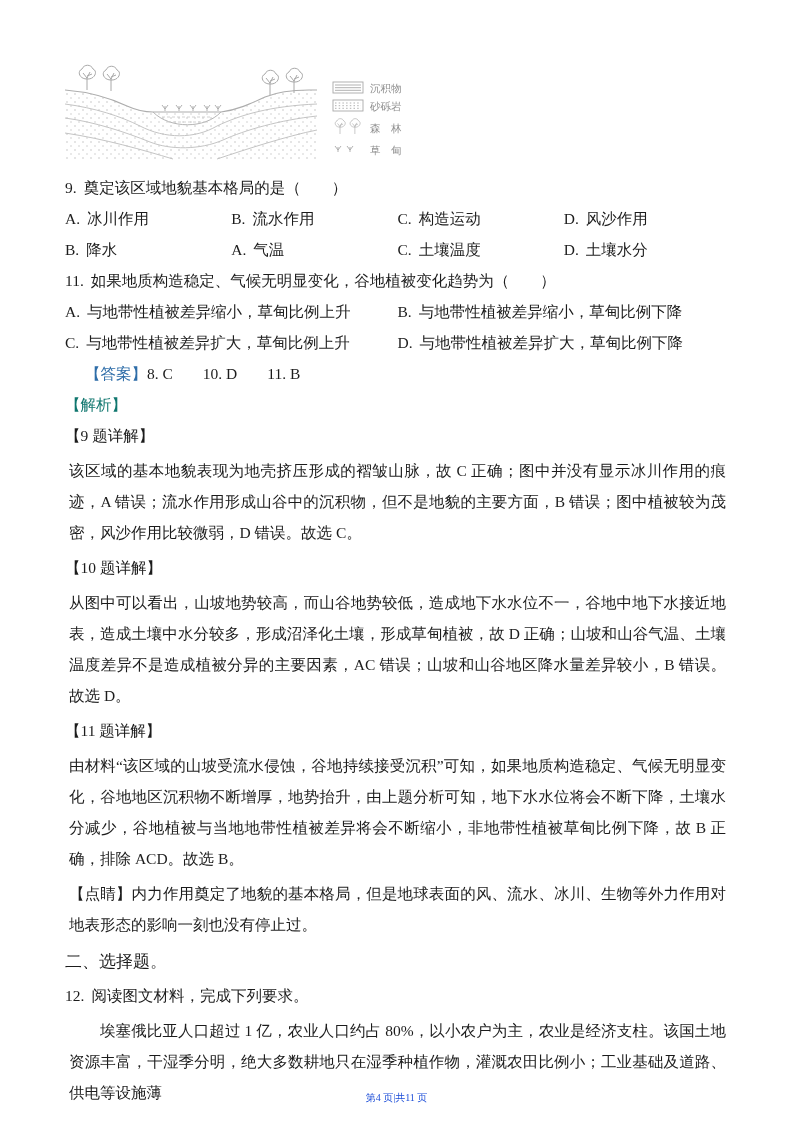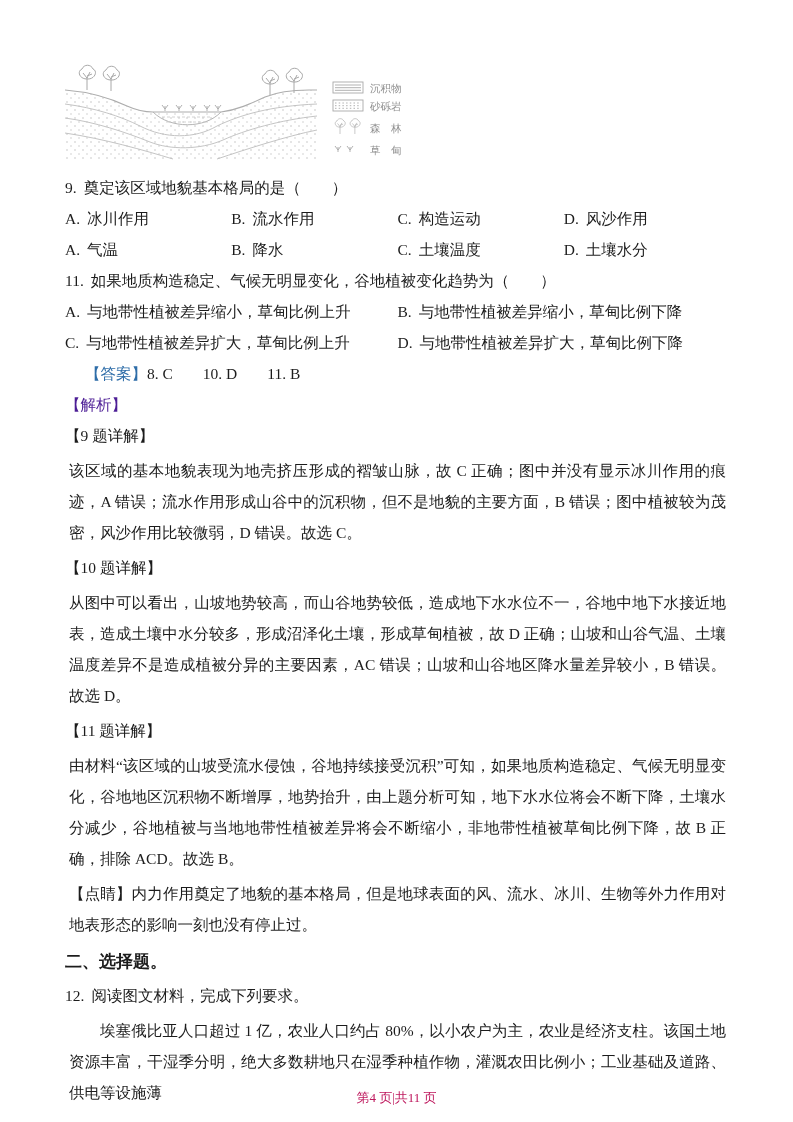--- a/index.html
+++ b/index.html
@@ -18,25 +18,25 @@
   .figure-wrap{margin:0 0 8px 0;height:104px;}
   .tline{line-height:31px;white-space:nowrap;}
   .stem .qnum{margin-right:7px;}
   .opt-grid-4{display:grid;grid-template-columns:25% 25% 25% 25%;line-height:31px;}
   .opt-grid-2{display:grid;grid-template-columns:50% 50%;line-height:31px;}
   .opt .olabel{margin-right:7px;}
   .accent{color:#2e6da8;}
   .ans-item{margin-right:30px;}
   .bold{font-weight:normal;}
   .para{line-height:31px;text-align:justify;margin:4px;}
-  .sec-heading{font-size:17px;font-weight:bold;line-height:36px;margin-top:2px;}
+  .sec-heading{font-size:17px;font-weight:normal;line-height:36px;margin-top:2px;}
   .material{text-indent:2em;}
   .footer{
     position:absolute;left:0;bottom:16px;width:100%;
-    text-align:center;font-size:13px;color:#be185d;line-height:16px;
+    text-align:center;font-size:10px;color:#1d4ed8;line-height:16px;
   }
   svg text{font-family:"Liberation Sans","DejaVu Sans",sans-serif;}
 </style>
 </head>
 <body>
 
 <div class="page">
 
   <div class="figure-wrap">
     <svg width="360" height="104" viewBox="0 0 360 104">
@@ -112,42 +112,42 @@
     <span class="qnum">9.</span><span>奠定该区域地貌基本格局的是（　　）</span>
   </div>
   <div class="opt-grid-4">
     <span class="opt"><span class="olabel">A.</span><span>冰川作用</span></span>
     <span class="opt"><span class="olabel">B.</span><span>流水作用</span></span>
     <span class="opt"><span class="olabel">C.</span><span>构造运动</span></span>
     <span class="opt"><span class="olabel">D.</span><span>风沙作用</span></span>
   </div>
 
   <div class="opt-grid-4">
+    <span class="opt"><span class="olabel">B.</span><span>降水</span></span>
     <span class="opt"><span class="olabel">A.</span><span>气温</span></span>
-    <span class="opt"><span class="olabel">B.</span><span>降水</span></span>
     <span class="opt"><span class="olabel">C.</span><span>土壤温度</span></span>
     <span class="opt"><span class="olabel">D.</span><span>土壤水分</span></span>
   </div>
 
   <div class="tline stem">
     <span class="qnum">11.</span><span>如果地质构造稳定、气候无明显变化，谷地植被变化趋势为（　　）</span>
   </div>
   <div class="opt-grid-2">
     <span class="opt"><span class="olabel">A.</span><span>与地带性植被差异缩小，草甸比例上升</span></span>
     <span class="opt"><span class="olabel">B.</span><span>与地带性植被差异缩小，草甸比例下降</span></span>
     <span class="opt"><span class="olabel">C.</span><span>与地带性植被差异扩大，草甸比例上升</span></span>
     <span class="opt"><span class="olabel">D.</span><span>与地带性植被差异扩大，草甸比例下降</span></span>
   </div>
 
   <div class="tline">
     <span class="accent" style="color: rgb(46, 109, 168); margin-left: 20px;">【答案】</span><span class="ans-item">8. C</span><span class="ans-item">10. D</span><span class="ans-item">11. B</span>
   </div>
 
   <div class="tline">
-    <span class="accent" style="color: #4c1d95;">【解析】</span>
+    <span class="accent" style="color: #0f766e;">【解析】</span>
   </div>
 
   <div class="tline bold">【9 题详解】</div>
   <p class="para">该区域的基本地貌表现为地壳挤压形成的褶皱山脉，故 C 正确；图中并没有显示冰川作用的痕迹，A 错误；流水作用形成山谷中的沉积物，但不是地貌的主要方面，B 错误；图中植被较为茂密，风沙作用比较微弱，D 错误。故选 C。</p>
 
   <div class="tline bold">【10 题详解】</div>
   <p class="para">从图中可以看出，山坡地势较高，而山谷地势较低，造成地下水水位不一，谷地中地下水接近地表，造成土壤中水分较多，形成沼泽化土壤，形成草甸植被，故 D 正确；山坡和山谷气温、土壤温度差异不是造成植被分异的主要因素，AC 错误；山坡和山谷地区降水量差异较小，B 错误。故选 D。</p>
 
   <div class="tline bold">【11 题详解】</div>
   <p class="para">由材料“该区域的山坡受流水侵蚀，谷地持续接受沉积”可知，如果地质构造稳定、气候无明显变化，谷地地区沉积物不断增厚，地势抬升，由上题分析可知，地下水水位将会不断下降，土壤水分减少，谷地植被与当地地带性植被差异将会不断缩小，非地带性植被草甸比例下降，故 B 正确，排除 ACD。故选 B。</p>

